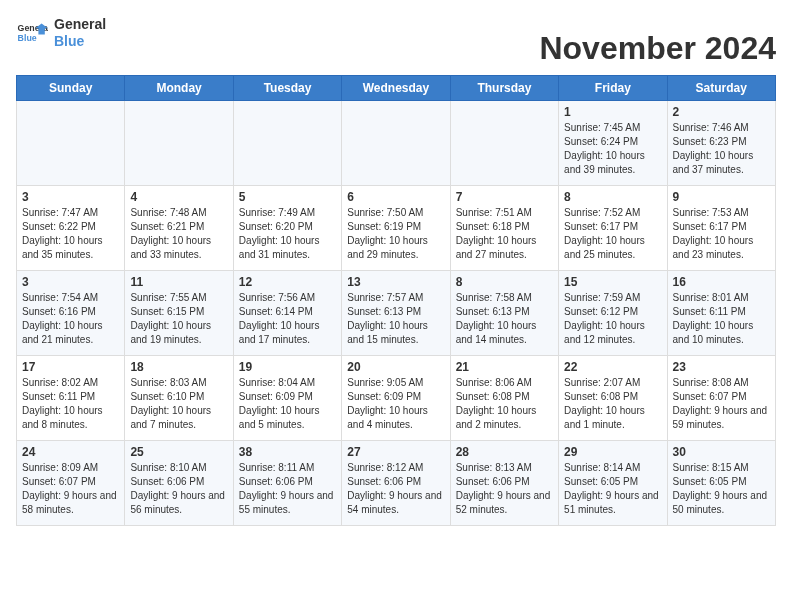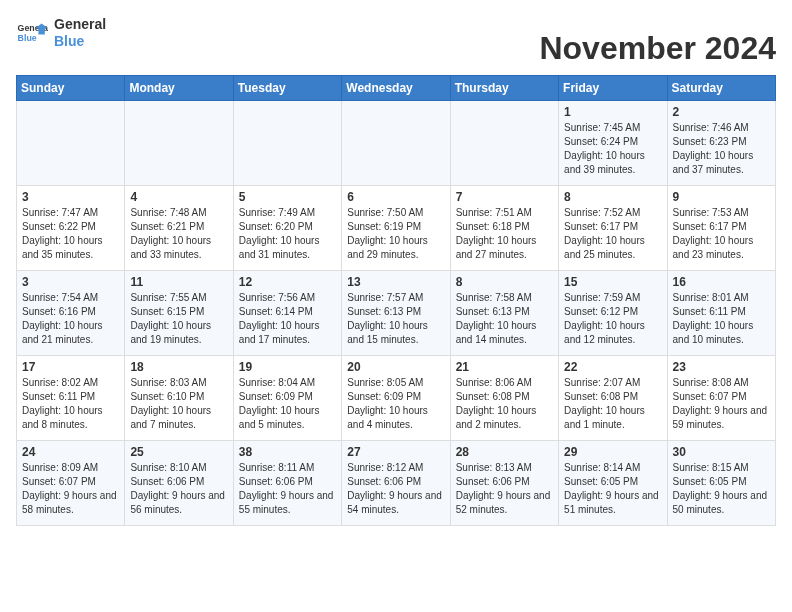--- a/index.html
+++ b/index.html
@@ -42,21 +42,21 @@
       width: 100%;
       border-collapse: collapse;
       table-layout: fixed;
     }
     thead tr th {
       background: #3a7dc9;
       color: #fff;
       font-size: 12px;
       font-weight: bold;
       padding: 5px 4px;
-      text-align: left;
+      text-align: center;
       border: 1px solid #2a6ab8;
     }
     tbody tr td {
       border: 1px solid #ddd;
       vertical-align: top;
       padding: 4px 5px;
       font-size: 10px;
       color: #333;
       height: 85px;
       background: #fff;
@@ -234,21 +234,21 @@
 Daylight: 10 hours and 7 minutes.</div>
         </td>
         <td>
           <span class="day-num">19</span>
           <div class="day-info">Sunrise: 8:04 AM
 Sunset: 6:09 PM
 Daylight: 10 hours and 5 minutes.</div>
         </td>
         <td>
           <span class="day-num">20</span>
-          <div class="day-info">Sunrise: 8:05 AM
+          <div class="day-info">Sunrise: 9:05 AM
 Sunset: 6:09 PM
 Daylight: 10 hours and 4 minutes.</div>
         </td>
         <td>
           <span class="day-num">21</span>
           <div class="day-info">Sunrise: 8:06 AM
 Sunset: 6:08 PM
 Daylight: 10 hours and 2 minutes.</div>
         </td>
         <td>

